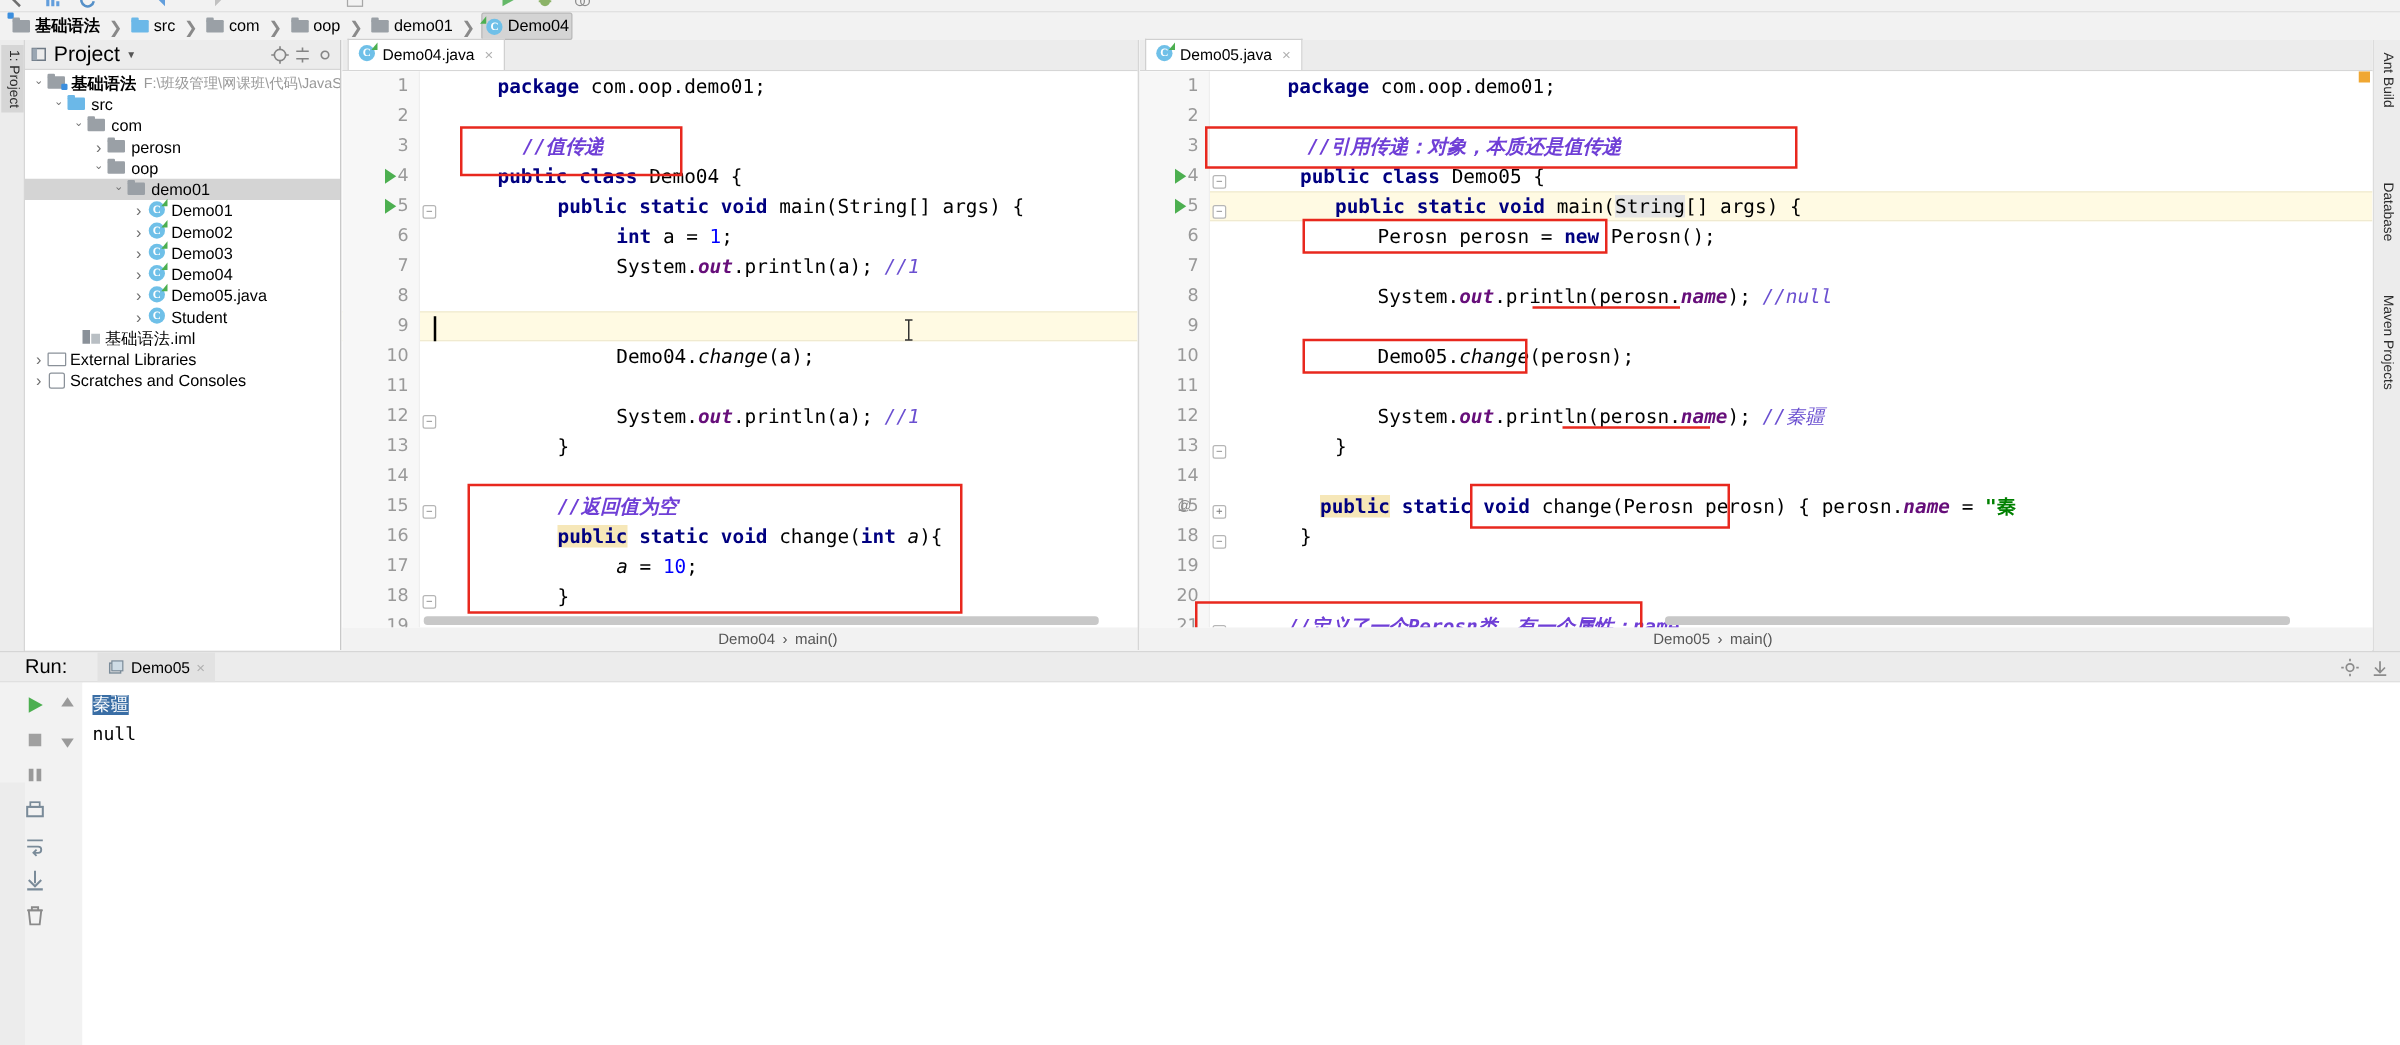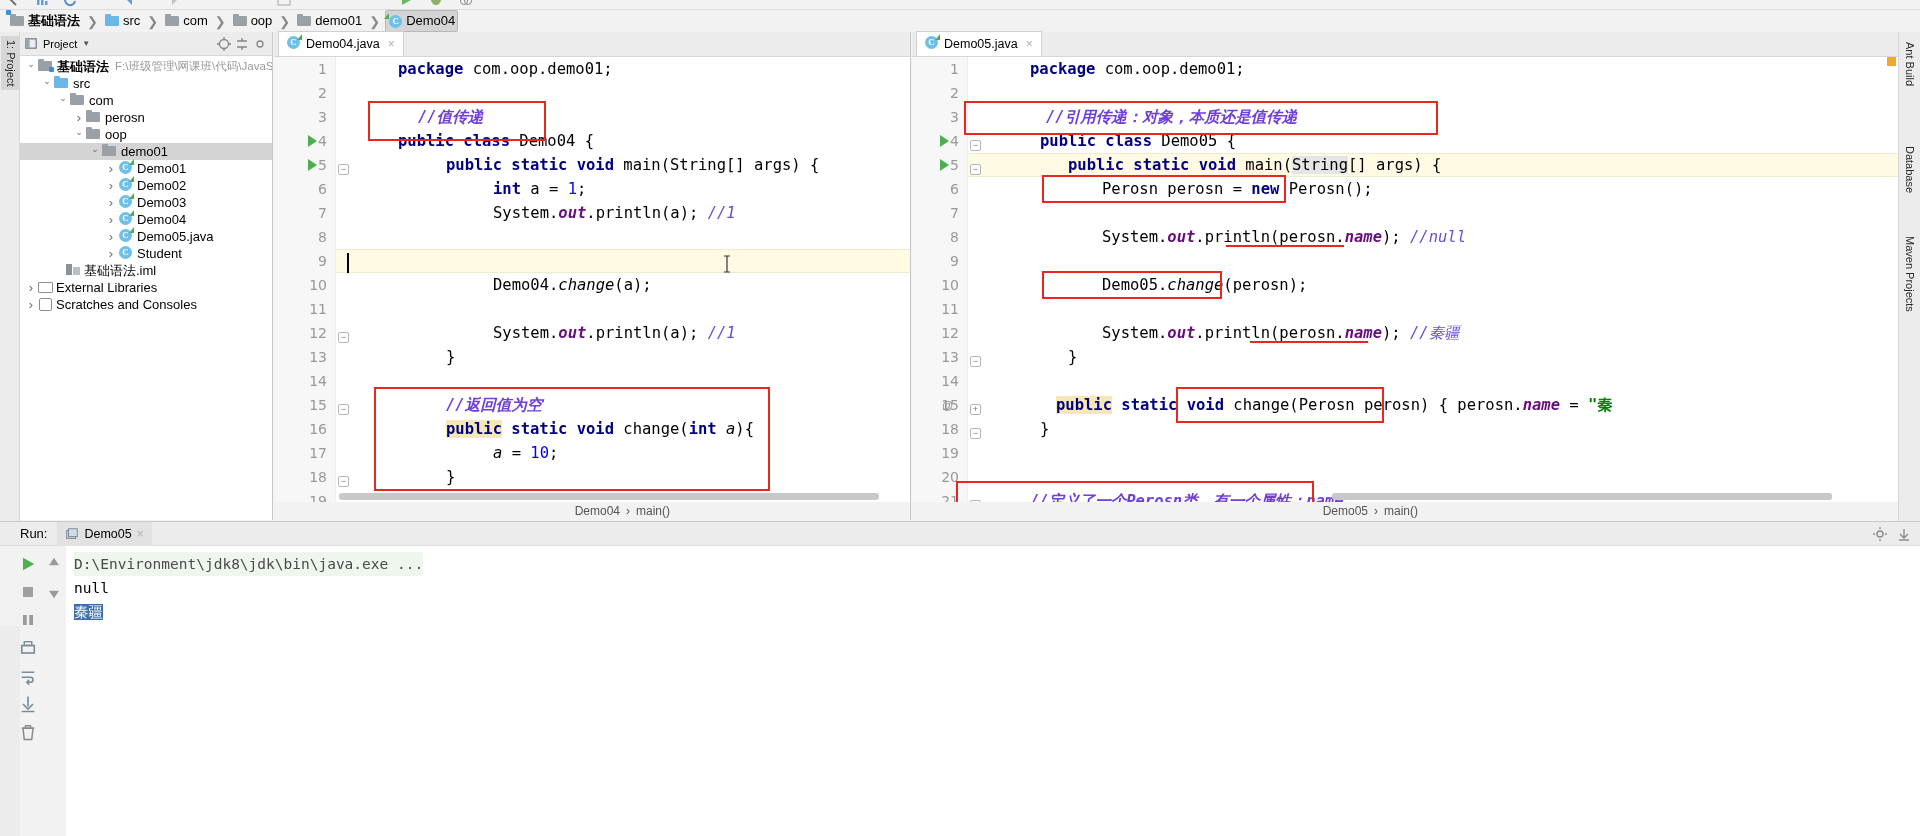--- a/index.html
+++ b/index.html
@@ -83,21 +83,21 @@
 
   
   .proj {
     position: absolute; top: 32px; left: 20px; width: 253px; height: 488px;
     background: #fff; border-right: 1px solid #c9c9c9;
   }
   .proj-head {
     height: 24px; background: #ececec; border-bottom: 1px solid #d6d6d6;
     display: flex; align-items: center; padding: 0 4px;
   }
-  .proj-head .ptitle { font-size: 11px; margin-left: 4px; }
+  .proj-head .ptitle { font-size: 17px; margin-left: 4px; }
   .proj-head .caret { margin-left: 5px; font-size: 8px; color:#555; }
   .proj-head .spacer { flex: 1; }
   .proj-head .hico { width: 16px; height: 16px; margin-left: 2px; opacity:.7; }
   .tree { position:absolute; top:24px; left:0; right:0; bottom:0; background:#fff; padding-top:2px; overflow:hidden; }
   .trow { display: flex; align-items: center; height: 17px; padding-left: 4px; white-space: nowrap; font-size: 13px; }
   .trow.sel { background: #d4d4d4; }
   .arr { width: 14px; text-align: center; color: #6e6e6e; font-size: 9px; flex:none; }
   .arr.down:before { content: "⌄"; position: relative; top: -3px; }
   .arr.right:before { content: "›"; font-size: 13px; }
   .tico { margin-right: 4px; flex: none; }
@@ -186,21 +186,21 @@
 
   
   .runpanel {
     position: absolute; left: 0; right: 0; top: 521px; bottom: 0; background: #fff;
     border-top: 1px solid #c9c9c9;
   }
   .runtabs {
     height: 24px; background: #ececec; display: flex; align-items: center; padding-left: 20px;
     border-bottom: 1px solid #dcdcdc;
   }
-  .runtabs .lbl { font-size: 13px; margin-right: 10px; }
+  .runtabs .lbl { font-size: 16px; margin-right: 24px; }
   .runtab {
     height: 24px; display:flex; align-items:center; gap:5px; padding: 0 8px;
     background: #e2e2e2; font-size: 12.5px;
   }
   .runtab .x { color:#b0b0b0; font-size:12px; }
   .runtabs .spacer { flex: 1; }
   .runtabs .hico { width:16px; height:16px; margin-right:8px; opacity:.65; }
 
   .runside {
     position: absolute; top: 24px; left: 0; width: 66px; bottom: 0; background: #f2f2f2;
@@ -628,22 +628,21 @@
       <svg class="rs-btn" style="top:148px; left:18px;" viewBox="0 0 16 16">
           <path d="M8 2v8M4 8l4 4 4-4M3 14h10" stroke="#7a8b99" stroke-width="1.3" fill="none"></path>
         </svg>
       <svg class="rs-btn" style="top:176px; left:18px;" viewBox="0 0 16 16">
           <path d="M4 5h8l-1 9H5z" fill="none" stroke="#8a8a8a" stroke-width="1.2"></path>
           <path d="M3 5h10M6 5V3h4v2" stroke="#8a8a8a" stroke-width="1.2" fill="none"></path>
         </svg>
     </div>
 
     <div class="console">
-      <div class="cline"><span class="cmdline">D:\Environment\jdk8\jdk\bin\java.exe ...</span></div>
+      <div class="cline"><span class="selhl">秦疆</span></div>
       <div class="cline">null</div>
-      <div class="cline"><span class="selhl">秦疆</span></div>
       <div class="cline"></div>
     </div>
   </div>
 
   <div class="statusrail"></div>
 
 </div>
 
 </body></html>

